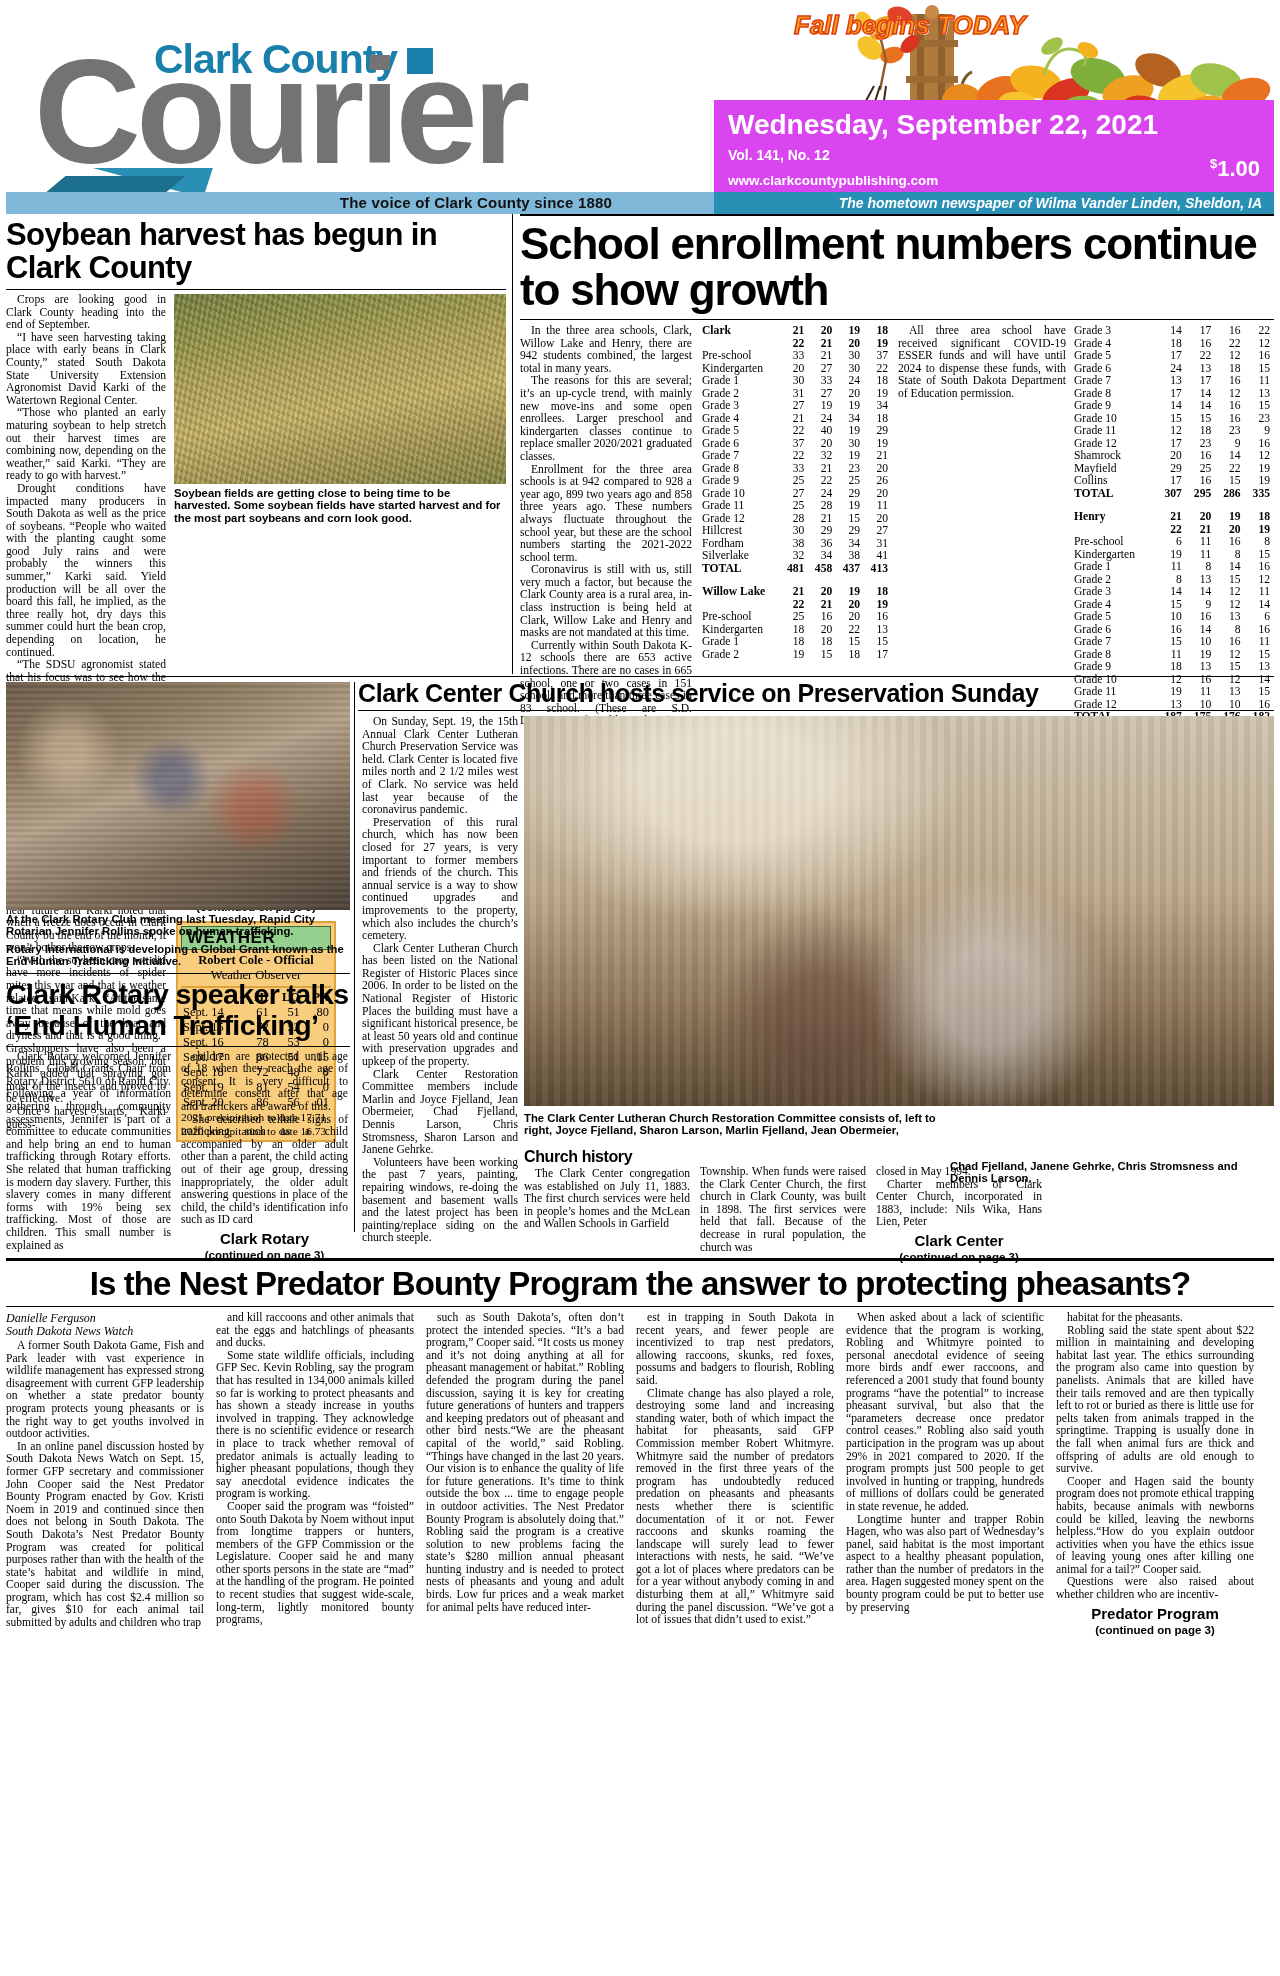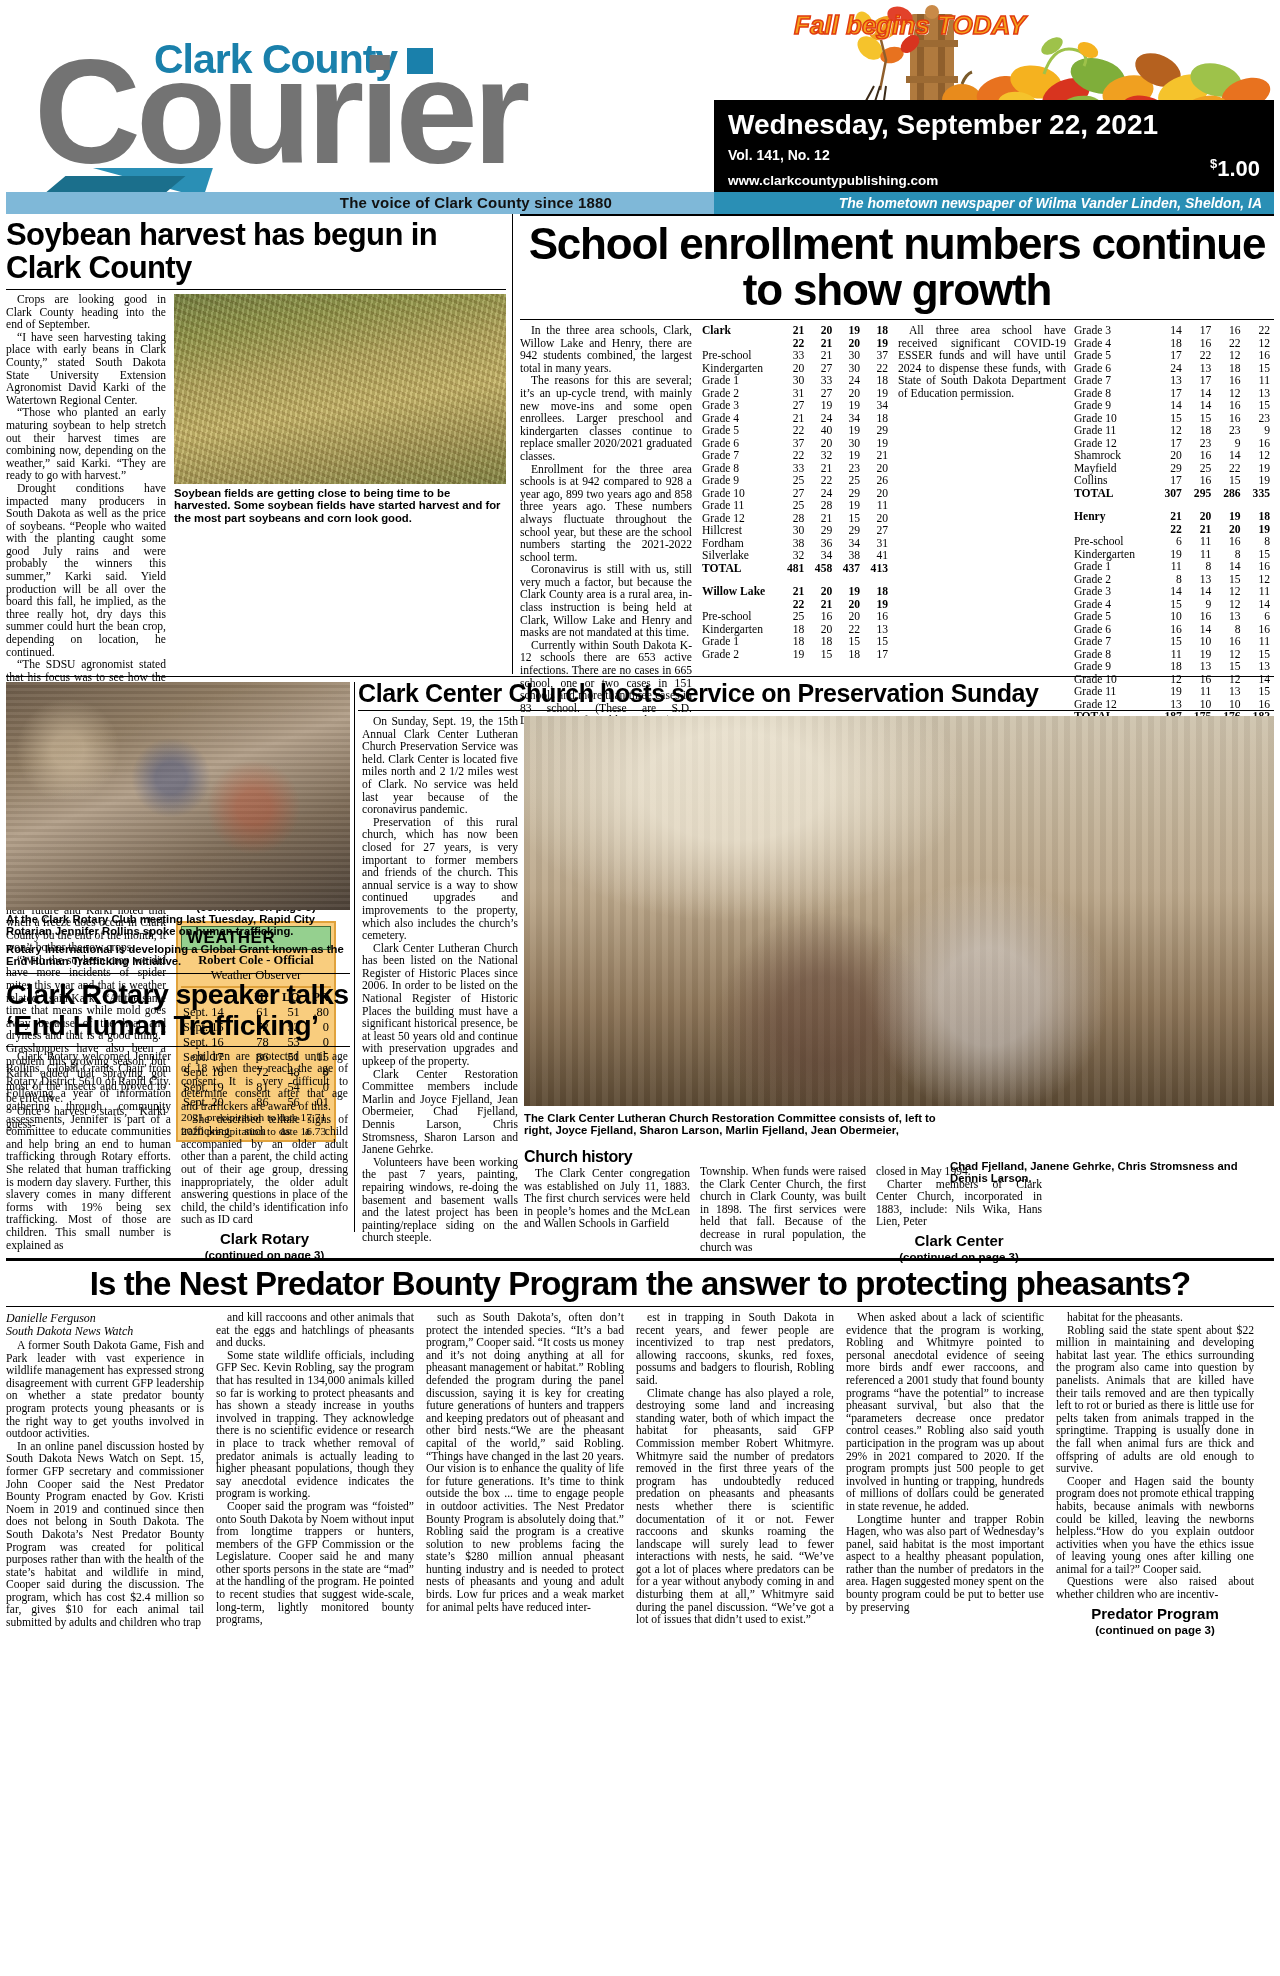--- a/index.html
+++ b/index.html
@@ -60,21 +60,21 @@
   .fall-banner {
     position:absolute; left:80px; top:10px;
     font-family:"Liberation Sans", sans-serif;
     font-weight:bold; font-style:italic; font-size:26px;
     color:#f5a11b; -webkit-text-stroke:1.5px #e03a10;
     text-shadow:1px 1px 0 #fff;
     white-space:nowrap;
   }
   .blue-box {
     position:absolute; left:-230px; top:100px; width:560px; height:112px;
-    background:#000000; color:#fff; padding:8px 12px 0 14px;
+    background:#d946ef; color:#fff; padding:8px 12px 0 14px;
   }
   .bb-date { font-family:"Liberation Sans", sans-serif; font-weight:bold; font-size:28px; line-height:34px; }
   .bb-vol  { font-family:"Liberation Sans", sans-serif; font-weight:bold; font-size:14px; margin-top:5px; }
   .bb-url  { font-family:"Liberation Sans", sans-serif; font-weight:bold; font-size:13.5px; margin-top:10px; }
   .bb-price{ position:absolute; right:14px; bottom:30px; font-family:"Liberation Sans", sans-serif; font-weight:bold; font-size:22px;}
   .bb-price sup { font-size:13px; }
   .hometown {
     position:absolute; left:-230px; top:192px; width:560px; height:22px;
     background:#2a8fb5;
   }
@@ -355,21 +355,21 @@
           </div>
         </div>
         <div class="clear"></div>
       </div>
     </div>
 
     <div style="position:absolute; left:506px; top:0; width:0; height:460px; border-left:1px solid #000;"></div>
 
     <div style="position:absolute; left:514px; top:0; width:754px;">
       <div class="hr-thick" style="border-top:2px solid #000;"></div>
-      <div class="hl-huge" style="margin:5px 0 6px 0;text-align:center;">School enrollment numbers continue to show growth</div>
+      <div class="hl-huge" style="margin:5px 0 6px 0;">School enrollment numbers continue to show growth</div>
       <div class="hr-thin"></div>
 
       <div style="margin-top:5px;">
         <div style="float:left; width:172px;">
           <p class="body">In the three area schools, Clark, Willow Lake and Henry, there are 942 students combined, the largest total in many years.</p>
           <p class="body">The reasons for this are several; it’s an up-cycle trend, with mainly new move-ins and some open enrollees.  Larger preschool and kindergarten classes continue to replace smaller 2020/2021 graduated classes.</p>
           <p class="body">Enrollment for the three area schools is at 942 compared to 928 a year ago, 899 two years ago and 858 three years ago.  These numbers always fluctuate throughout the school year, but these are the school numbers starting the 2021-2022 school term.</p>
           <p class="body">Coronavirus is still with us, still very much a factor, but because the Clark County area is a rural area, in-class instruction is being held at Clark, Willow Lake and Henry and masks are not mandated at this time.</p>
           <p class="body">Currently within South Dakota K-12 schools there are 653 active infections.  There are no cases in 665 school, one or two cases in 151 schools and more than three cases in 83 school.  (These are S.D. Department of Health numbers.)</p>
         </div>

